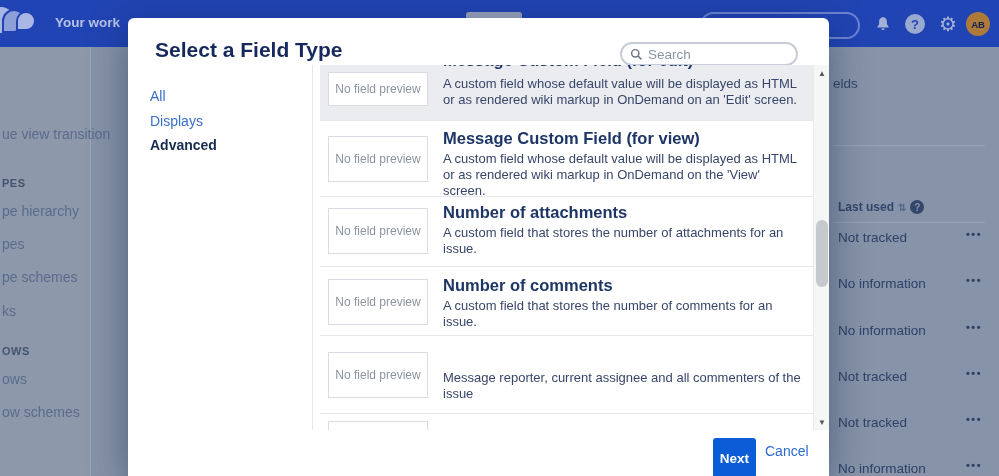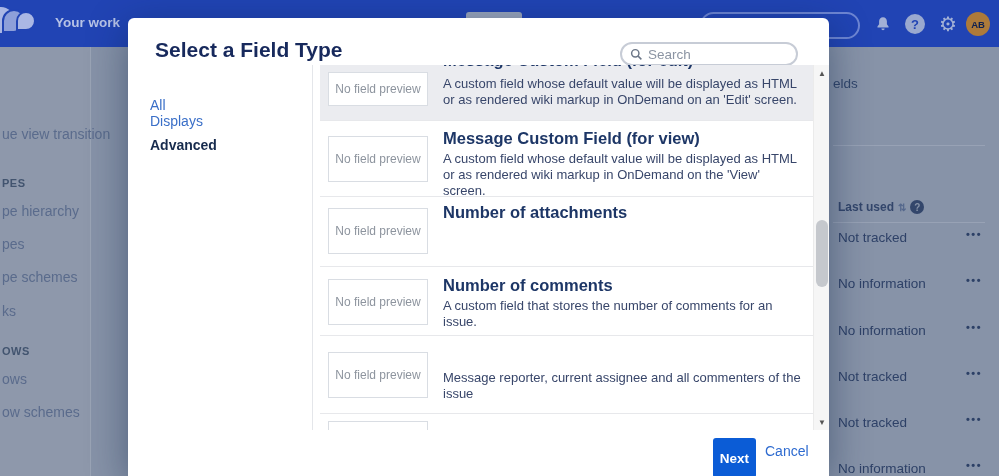--- a/index.html
+++ b/index.html
@@ -164,41 +164,42 @@
   <h1 id="modal-title">Select a Field Type</h1>
 
   <div id="modal-search">
     <svg class="mag" viewBox="0 0 16 16" fill="none" stroke="currentColor" stroke-width="1.8" style="position:absolute;">
       <circle cx="6.5" cy="6.5" r="4.5"></circle>
         <line x1="10" y1="10" x2="14" y2="14"></line>
     </svg>
     <input type="text" value="" placeholder="Search" style="">
   </div>
 
-  <span class="mnav" style="top:79px;">All</span>
+  <span class="mnav" style="top:70px;">All</span>
   <span class="mnav" style="top:95px;">Displays</span>
   <span class="mnav active" style="top:119px;">Advanced</span>
 
   <div id="vdiv"></div>
 
   <div id="ftlist">
 
     <div class="item-hl"></div>
     <div class="ftitle clip-title" style="top:-14px;">Message Custom Field (for edit)</div>
     <div class="fdesc" style="top:11px;">A custom field whose default value will be displayed as HTML or as rendered wiki markup in OnDemand on an 'Edit' screen.</div>
     <div class="pbox" style="top:7px; height:34px;">No field preview</div>
     <div class="hdiv" style="top:55px;"></div>
 
     <div class="pbox" style="top:71px;">No field preview</div>
     <div class="ftitle" style="top:64px;">Message Custom Field (for view)</div>
     <div class="fdesc" style="top:86px;">A custom field whose default value will be displayed as HTML or as rendered wiki markup in OnDemand on the 'View' screen.</div>
     <div class="hdiv" style="top:131px;"></div>
 
     <div class="pbox" style="top:143px;">No field preview</div>
     <div class="ftitle" style="top:138px;">Number of attachments</div>
+    <div class="fdesc" style="top:160px;">A custom field that stores the number of attachments for an issue.</div>
     <div class="hdiv" style="top:201px;"></div>
 
     <div class="pbox" style="top:214px;">No field preview</div>
     <div class="ftitle" style="top:211px;">Number of comments</div>
     <div class="fdesc" style="top:233px;">A custom field that stores the number of comments for an issue.</div>
     <div class="hdiv" style="top:270px;"></div>
 
     <div class="pbox" style="top:287px;">No field preview</div>
     <div class="fdesc" style="top:305px;">Message reporter, current assignee and all commenters of the issue</div>
     <div class="hdiv" style="top:348px;"></div>

